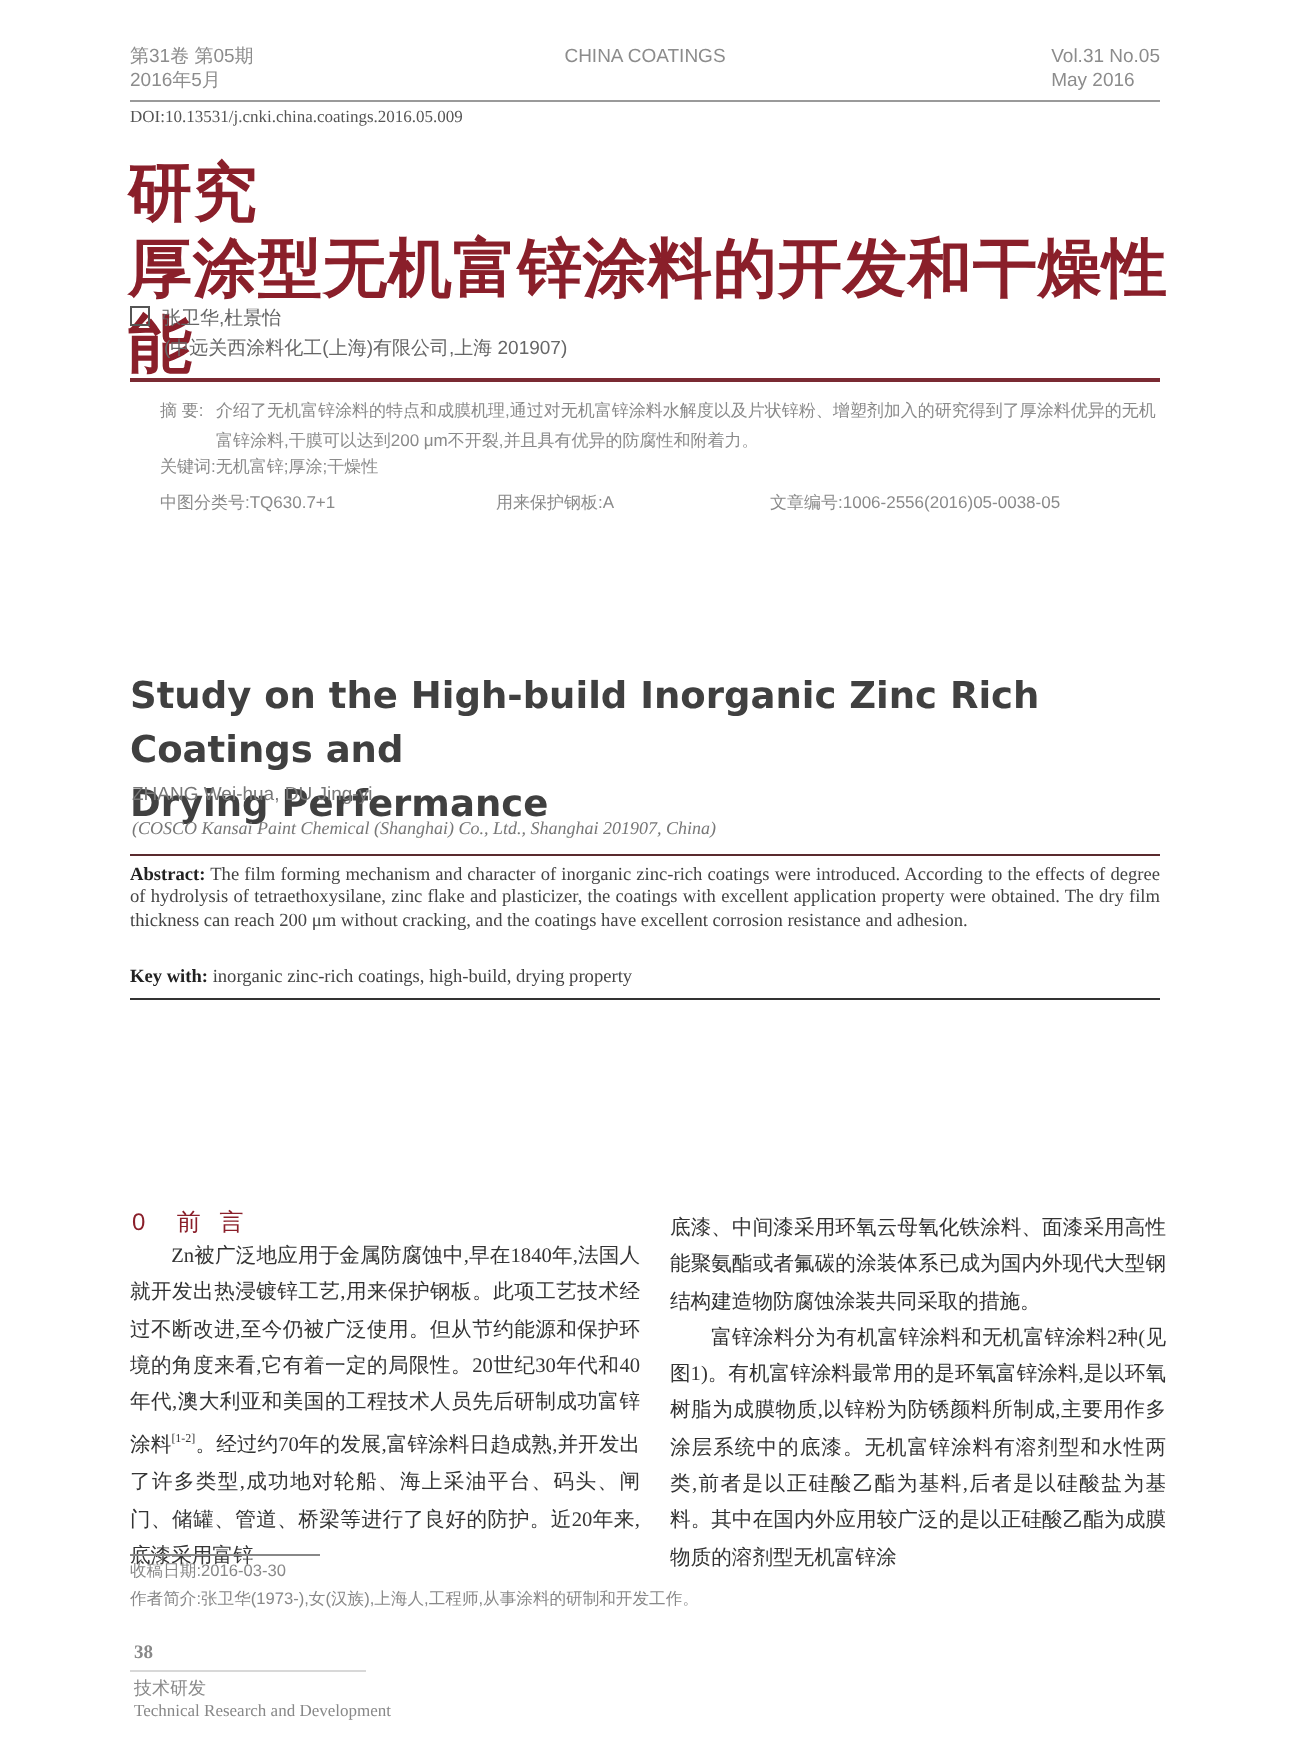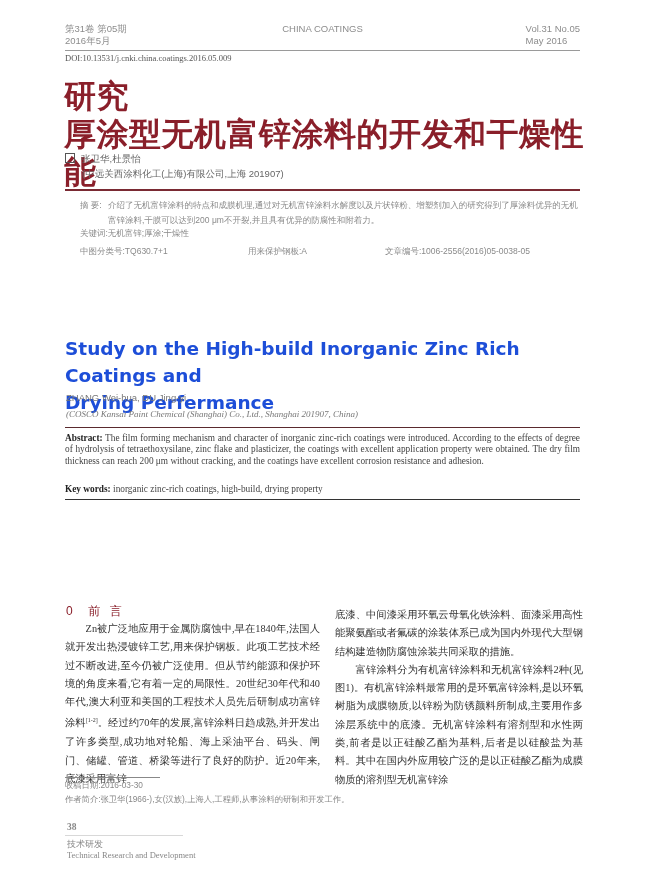--- a/index.html
+++ b/index.html
@@ -24,21 +24,21 @@
   .red-rule { top:189px; left:65px; width:515px; height:0; border-top:2px solid #7a2a33; }
 
   .cn-abs { top:198px; left:80px; width:500px; font-size:8.5px; color:#8a8a8a; line-height:15px; }
   .cn-abs .lab { position:absolute; left:0; top:0; }
   .cn-abs .txt { position:absolute; left:28px; top:0; width:470px; }
   .cn-kw { top:228px; left:80px; font-size:8.5px; color:#8a8a8a; }
   .cn-meta { top:246px; left:80px; width:480px; font-size:8.5px; color:#8a8a8a; }
   .cn-meta span { position:absolute; top:0; white-space:nowrap; }
 
   
-  .en-title { top:335px; left:65px; width:520px; font-size:18.5px; font-weight:bold; color:#1d4ed8; line-height:27px; font-family:"DejaVu Sans",sans-serif; }
+  .en-title { top:335px; left:65px; width:520px; font-size:18.5px; font-weight:bold; color:#404040; line-height:27px; font-family:"DejaVu Sans",sans-serif; }
   .en-authors { top:392px; left:66px; font-size:9.5px; color:#777; }
   .en-affil { top:409px; left:66px; font-size:9px; color:#777; font-style:italic; }
   .dark-rule { top:427px; left:65px; width:515px; height:0; border-top:1px solid #5a2a2e; }
   .en-abs { top:433px; left:65px; width:515px; font-size:9.3px; color:#444; line-height:11.4px; text-align:justify; }
   .en-abs b { color:#222; }
   .en-kw { top:484px; left:65px; font-size:9.3px; color:#444; }
   .en-kw b { color:#222; }
   .bottom-rule { top:499px; left:65px; width:515px; height:0; border-top:1px solid #333; }
 
   
@@ -104,36 +104,36 @@
   <div>Study on the High-build Inorganic Zinc Rich Coatings and</div>
   <div>Drying Perfermance</div>
 </div>
 <div class="abs en-authors sans">ZHANG Wei-hua, DU Jing-yi</div>
 <div class="abs en-affil serif">(COSCO Kansai Paint Chemical (Shanghai) Co., Ltd., Shanghai 201907, China)</div>
 <div class="abs dark-rule"></div>
 <div class="abs en-abs serif">
   <b>Abstract:</b><span> The film forming mechanism and character of inorganic zinc-rich coatings were introduced. According to the effects of degree of hydrolysis of tetraethoxysilane, zinc flake and plasticizer, the coatings with excellent application property were obtained. The dry film thickness can reach 200 μm without cracking, and the coatings have excellent corrosion resistance and adhesion.</span>
 </div>
 <div class="abs en-kw serif">
-  <b>Key words:</b><span> inorganic zinc-rich coatings, high-build, drying property</span>
+  <b>Key with:</b><span> inorganic zinc-rich coatings, high-build, drying property</span>
 </div>
 <div class="abs bottom-rule"></div>
 
 <div class="abs sec-head sans">
   <span>0</span>&nbsp;&nbsp;<span>前 言</span>
 </div>
 
 <div class="abs col col-left serif">
   <p class="indent"><span>Zn被广泛地应用于金属防腐蚀中,早在1840年,法国人就开发出热浸镀锌工艺,用来保护钢板。此项工艺技术经过不断改进,至今仍被广泛使用。但从节约能源和保护环境的角度来看,它有着一定的局限性。20世纪30年代和40年代,澳大利亚和美国的工程技术人员先后研制成功富锌涂料</span><span class="sup">[1-2]</span><span>。经过约70年的发展,富锌涂料日趋成熟,并开发出了许多类型,成功地对轮船、海上采油平台、码头、闸门、储罐、管道、桥梁等进行了良好的防护。近20年来,底漆采用富锌</span></p>
 </div>
 <div class="abs col col-right serif">
   <p>底漆、中间漆采用环氧云母氧化铁涂料、面漆采用高性能聚氨酯或者氟碳的涂装体系已成为国内外现代大型钢结构建造物防腐蚀涂装共同采取的措施。</p>
   <p class="indent">富锌涂料分为有机富锌涂料和无机富锌涂料2种(见图1)。有机富锌涂料最常用的是环氧富锌涂料,是以环氧树脂为成膜物质,以锌粉为防锈颜料所制成,主要用作多涂层系统中的底漆。无机富锌涂料有溶剂型和水性两类,前者是以正硅酸乙酯为基料,后者是以硅酸盐为基料。其中在国内外应用较广泛的是以正硅酸乙酯为成膜物质的溶剂型无机富锌涂</p>
 </div>
 
 <div class="abs fn-rule"></div>
 <div class="abs fn1 sans">收稿日期:2016-03-30</div>
-<div class="abs fn2 sans">作者简介:张卫华(1966-),女(汉族),上海人,工程师,从事涂料的研制和开发工作。</div>
+<div class="abs fn2 sans">作者简介:张卫华(1973-),女(汉族),上海人,工程师,从事涂料的研制和开发工作。</div>
 
 <div class="abs pg serif">38</div>
 <div class="abs pg-rule"></div>
 <div class="abs ft-cn serif">技术研发</div>
 <div class="abs ft-en serif">Technical Research and Development</div>
 
 </body></html>

